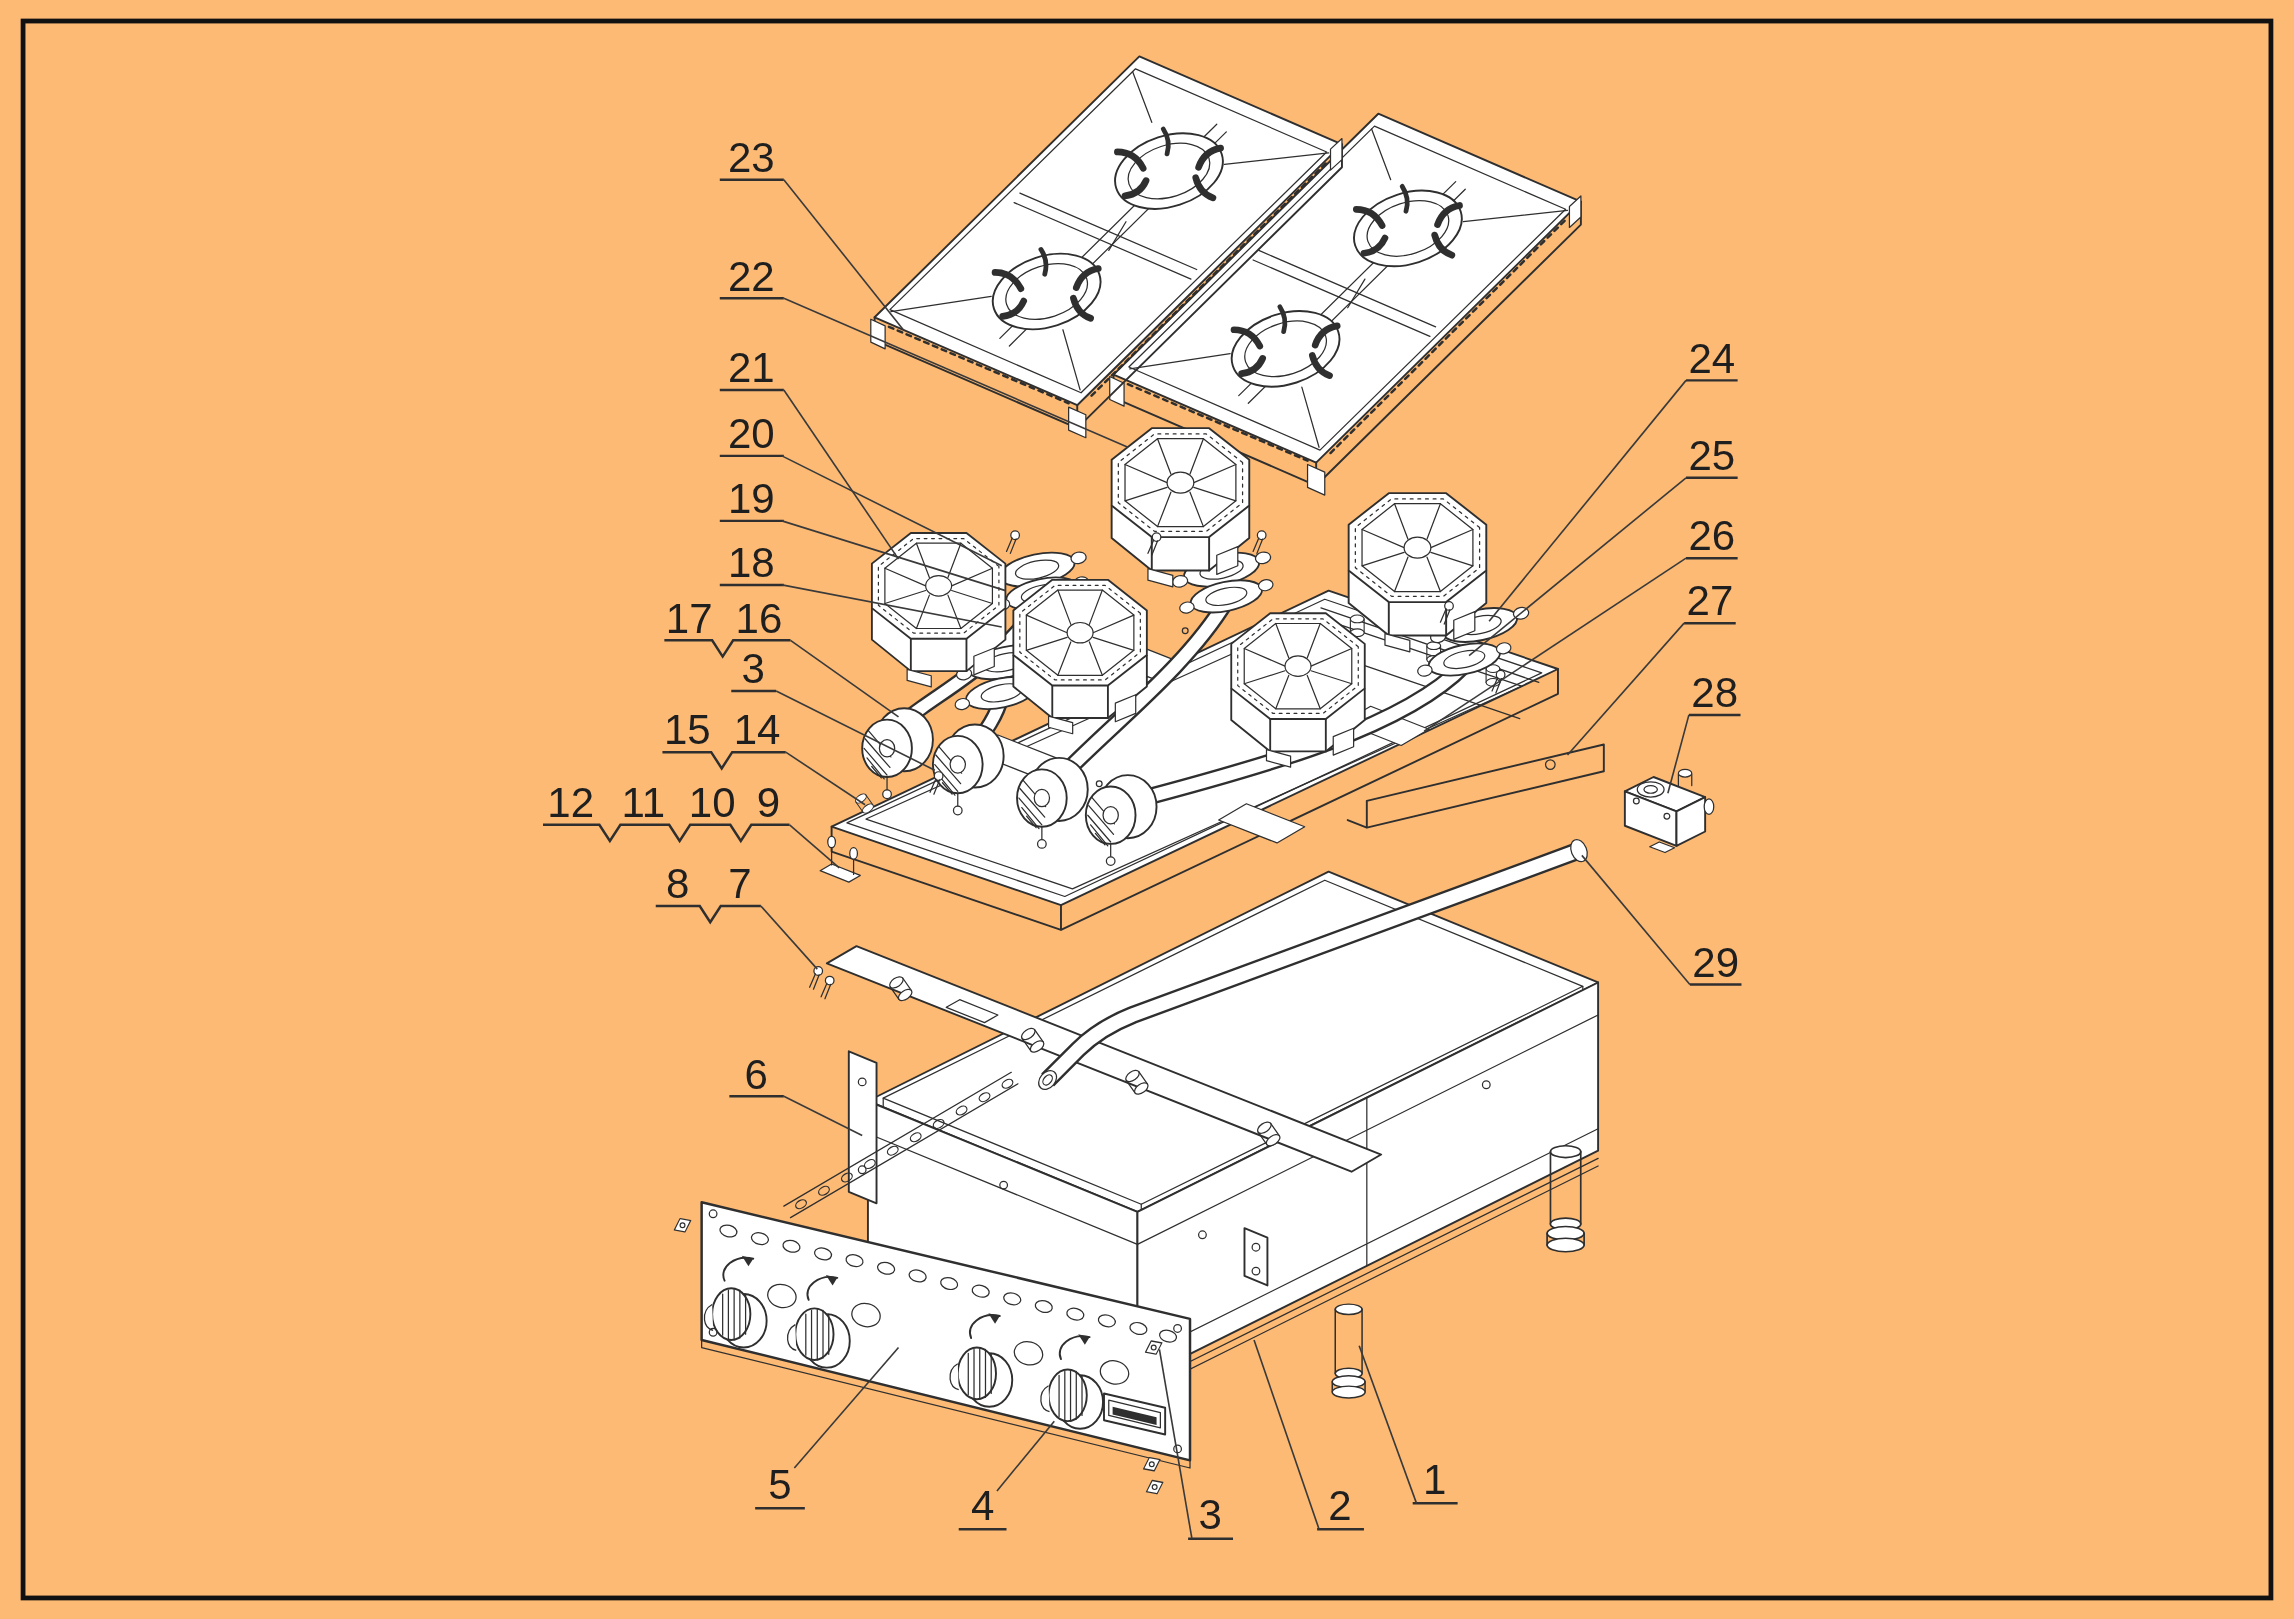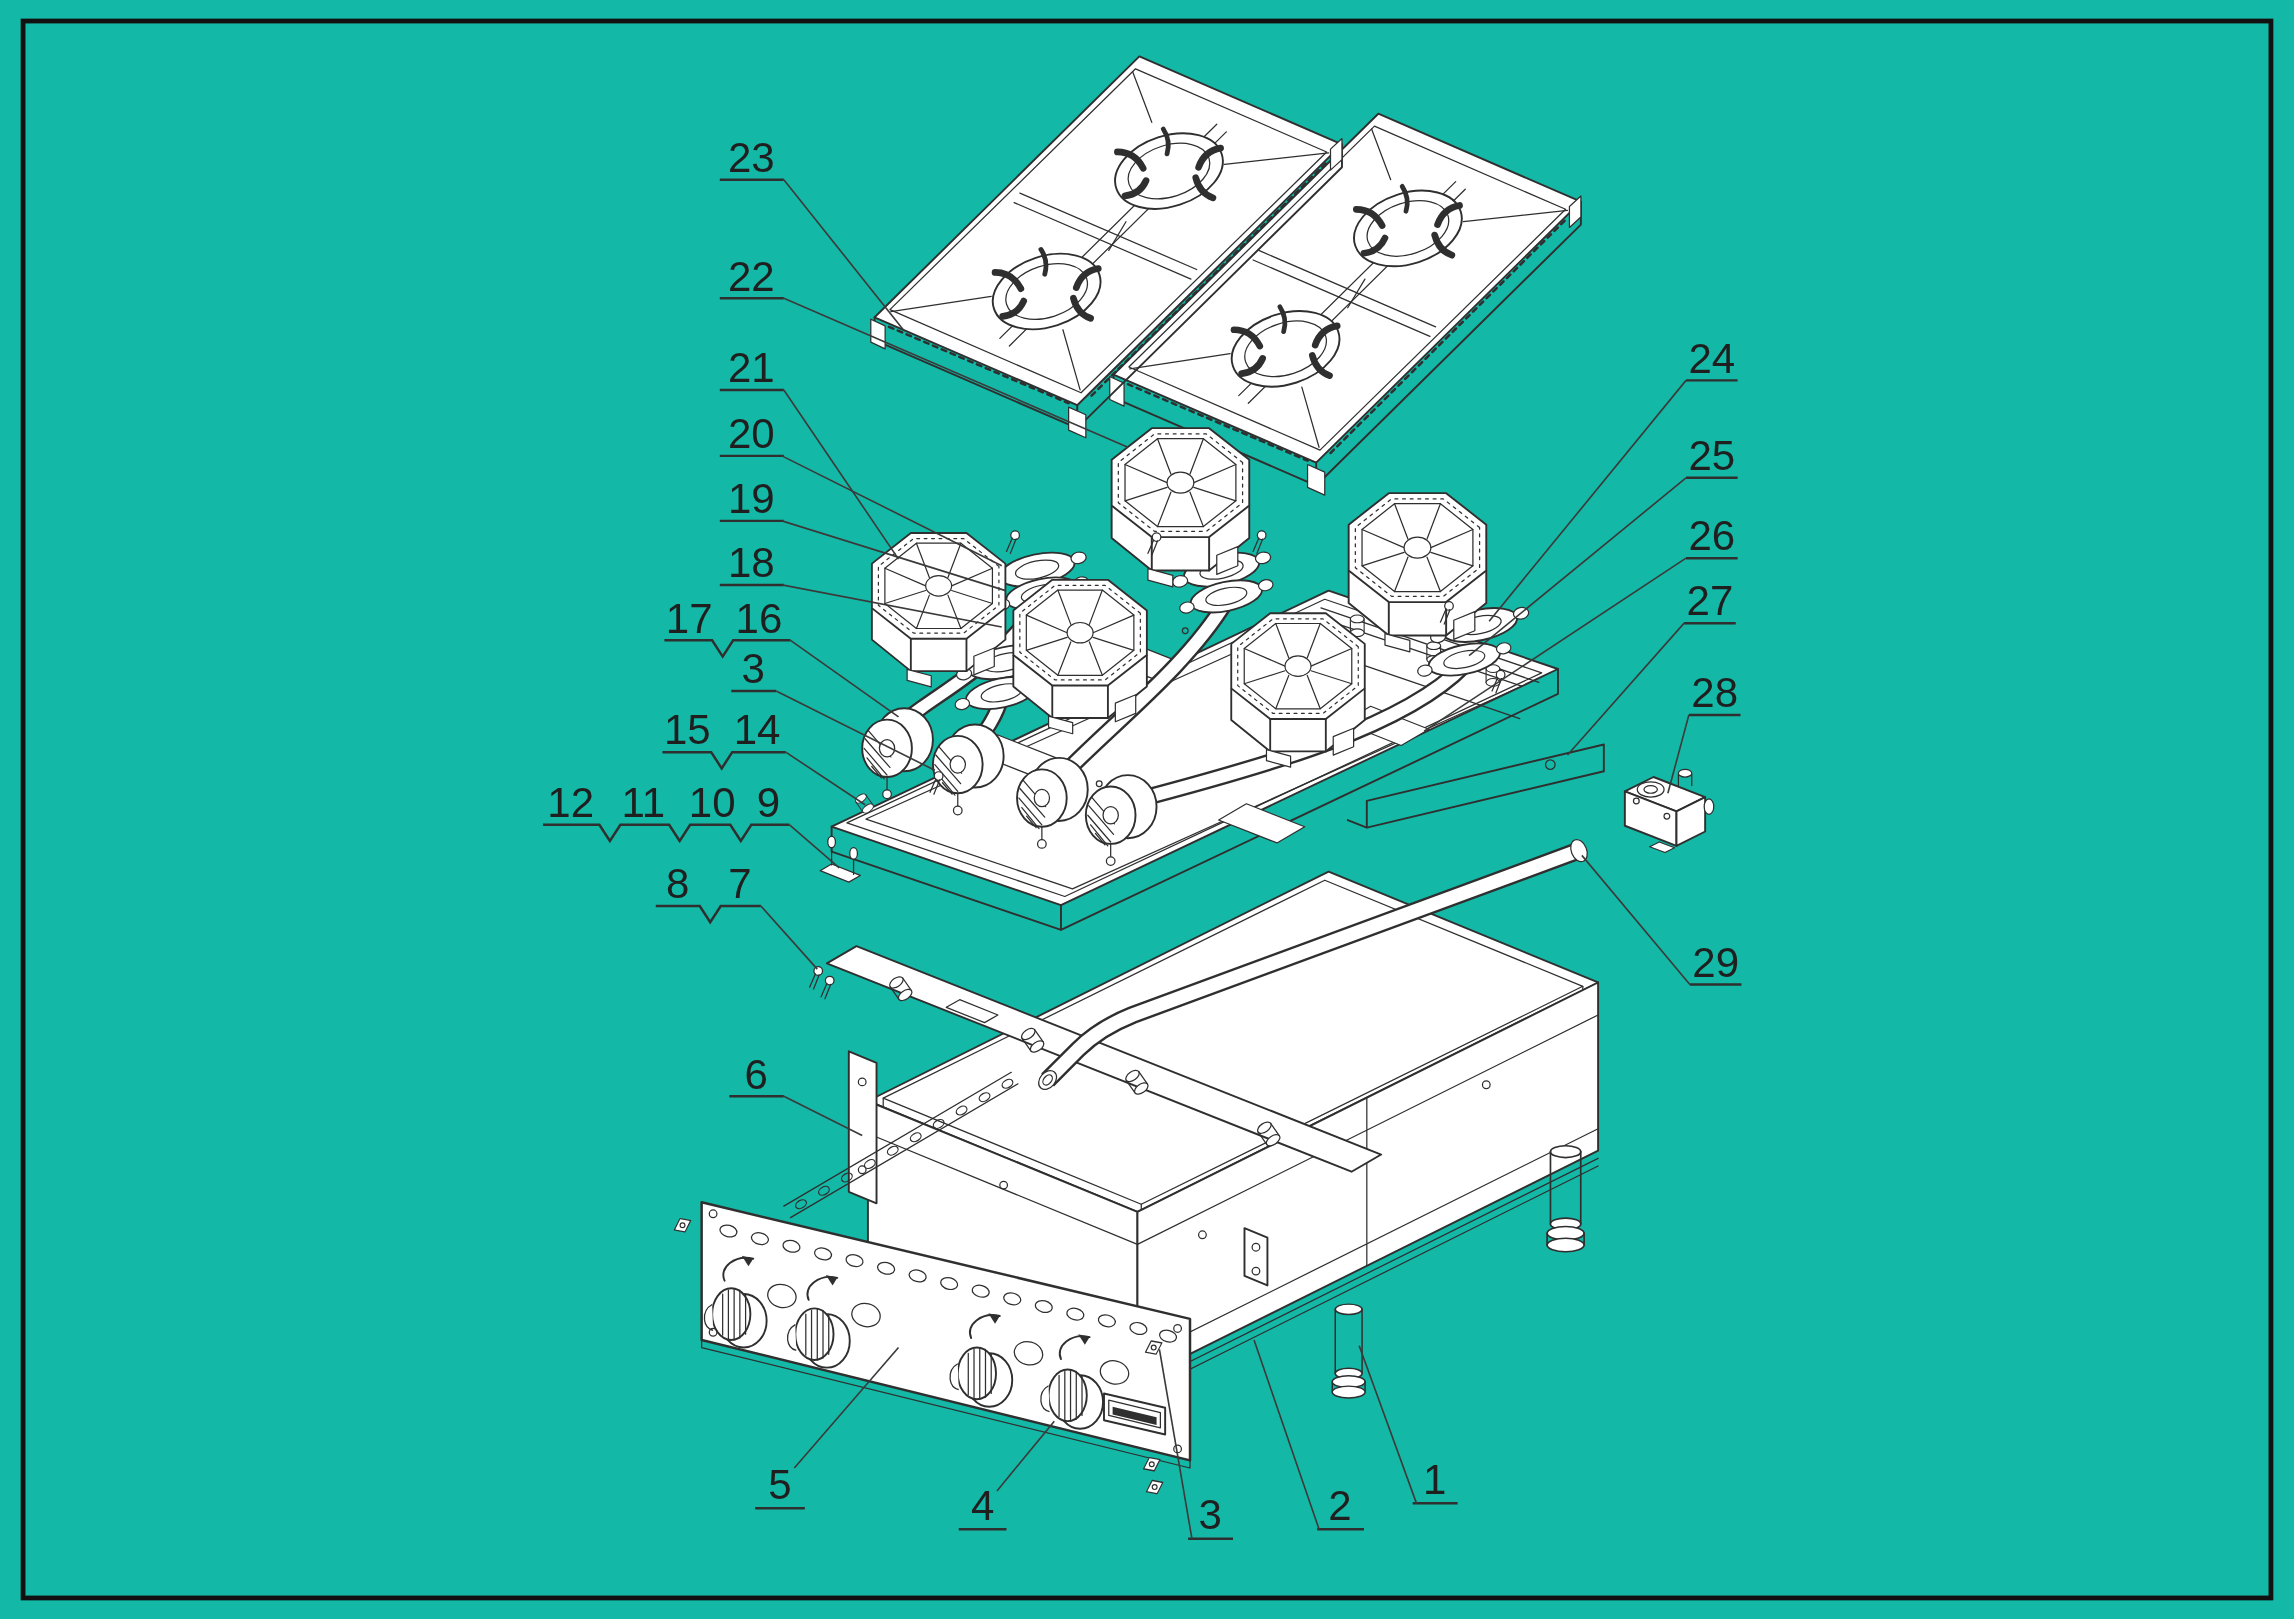--- a/index.html
+++ b/index.html
@@ -1,16 +1,16 @@
 <!DOCTYPE html>
 <html><head>
 <meta charset="utf-8">
 <style>
   html,body{margin:0;padding:0;background:#ffffff;}
-  .stage{width:2294px;height:1619px;position:relative;background:#14b8a6;}
+  .stage{width:2294px;height:1619px;position:relative;background:#fdba74;}
   svg{display:block;width:2294px;height:1619px;}
   .ln{stroke:#2f2f2f;fill:none;stroke-width:2;stroke-linecap:round;stroke-linejoin:round;}
   .fw{stroke:#2f2f2f;fill:#ffffff;stroke-width:2;stroke-linejoin:round;}
   .thin{stroke-width:1.3;}
   .leader{stroke:#3a3a3a;fill:none;stroke-width:1.7;}
   .ul{stroke:#2f2f2f;fill:none;stroke-width:2.6;}
   .callout{font-family:"Liberation Sans","DejaVu Sans",sans-serif;font-size:44px;fill:#1f1f1f;text-anchor:middle;}
   .dash{stroke-dasharray:5 5;stroke-width:2.6;}
 </style>
 </head>

